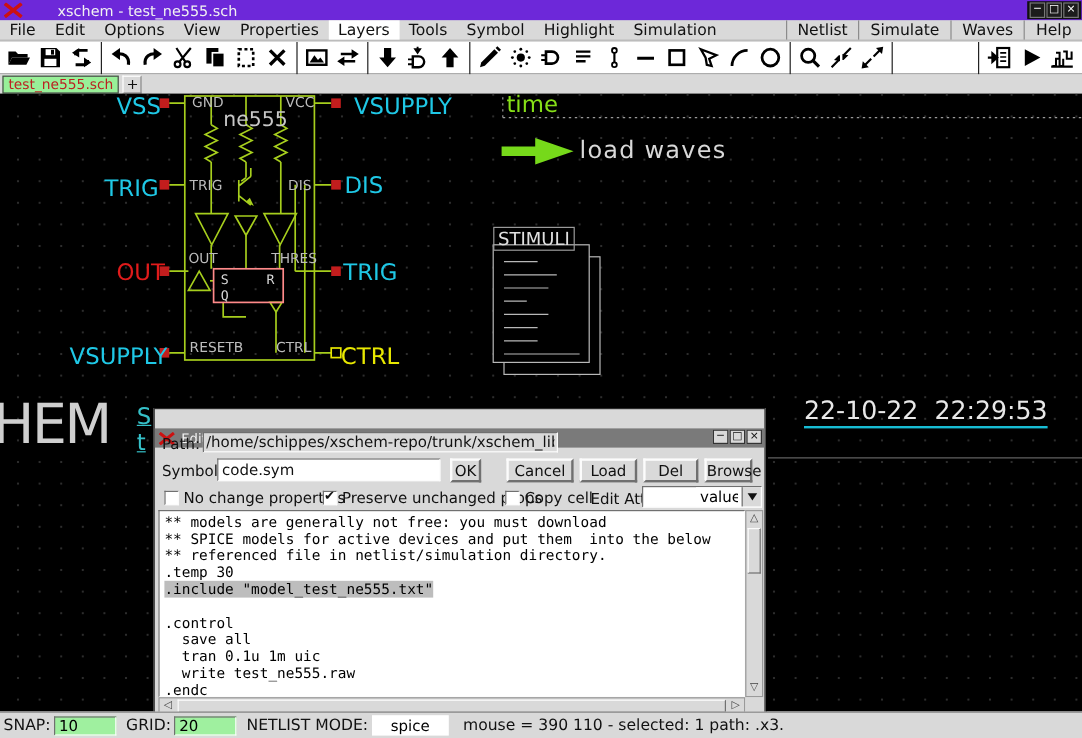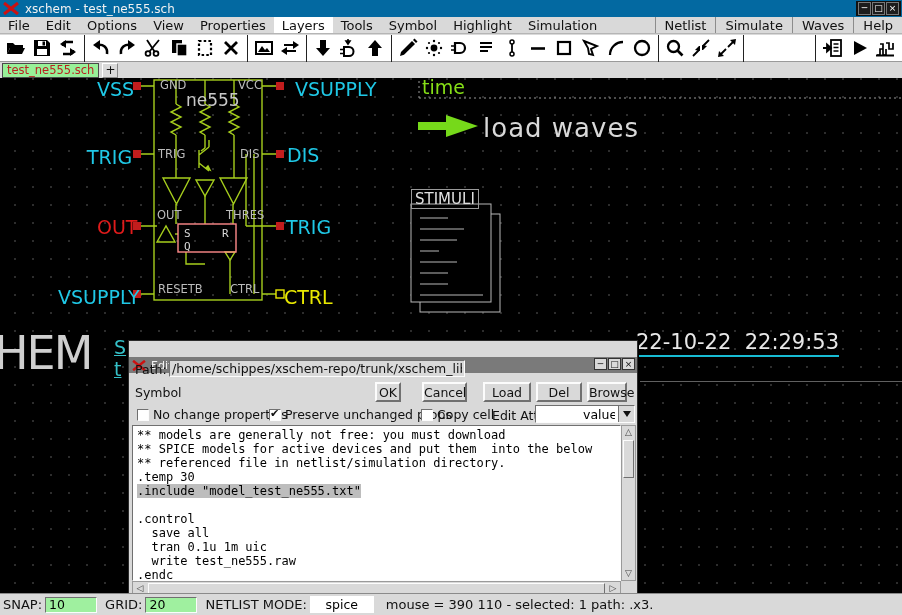--- a/index.html
+++ b/index.html
@@ -1,21 +1,21 @@
 <!DOCTYPE html>
 <html><head>
 <meta charset="utf-8">
 <style>
   * { margin:0; padding:0; box-sizing:border-box; }
   html,body { width:902px; height:615px; overflow:hidden; background:#000; }
   body { font-family:"DejaVu Sans", sans-serif; position:relative; }
   #app { position:absolute; left:0; top:0; width:902px; height:615px; background:#d9d9d9; }
 
   
-  #titlebar { position:absolute; left:0; top:0; width:902px; height:17px; background:#0369a1; display:flex; align-items:center; }
+  #titlebar { position:absolute; left:0; top:0; width:902px; height:17px; background:#6d28d9; display:flex; align-items:center;gap:23px; }
   #titlebar .logo { width:16px; height:13px; margin:0 6px 0 3px; }
   #titlebar .title { color:#f2f2f2; font-size:12px; }
   #winbtns { position:absolute; right:1px; top:1px; display:flex; gap:1px; background:#111; padding:1px 2px; }
   .winbtn { width:13px; height:13px; background:#1c1c1c; border:1px solid #777; color:#fff; font-size:9px; line-height:11px; text-align:center; }
 
   
   #menubar { position:absolute; left:0; top:17px; width:902px; height:17px; background:#d9d9d9; display:flex; align-items:stretch; font-size:13px; border-bottom:1px solid #b5b5b5; }
   .menu-item { padding:0 8px; line-height:17px; color:#111; }
   .menu-item.active { background:#ffffff; }
   #menu-right { margin-left:auto; display:flex; }
@@ -37,21 +37,21 @@
   #canvas { position:absolute; left:0; top:78px; width:902px; height:515px; background:#000;
     background-image: radial-gradient(circle, #2d2d2d 1px, transparent 1.3px);
     background-size:18px 18px; background-position:6px 10px; overflow:hidden; }
   #canvas .lbl { position:absolute; white-space:pre; }
   .cyan { color:#1fc8e6; font-size:19px; }
   .redlbl { color:#e01b1b; font-size:19px; }
   .yellow { color:#e8e800; font-size:19px; }
   .pinname { color:#bcbcbc; font-size:11.5px; }
   .compname { color:#c8c8c8; font-size:17px; }
   .lime { color:#86df17; font-size:19px; }
-  .white20 { color:#d8d8d8; font-size:26px; letter-spacing:1px;text-align:center; }
+  .white20 { color:#d8d8d8; font-size:20px; letter-spacing:1px;text-align:center; }
   .stimuli { color:#e0e0e0; font-size:15px; border:1px solid #9a9a9a; padding:0 3px; }
   .bigtext { color:#cfcfcf; font-size:46px; letter-spacing:-2px; }
   .timestamp { color:#e8e8e8; font-size:21px; border-bottom:2px solid #17bcd4; padding-bottom:1px; }
   .frag { color:#35c0c8; font-size:19px; text-decoration:underline; }
   #schem-svg { position:absolute; left:0; top:0; width:902px; height:515px; }
 
   
   #dialog { position:absolute; left:128px; top:340px; width:510px; height:257px; background:#d9d9d9; border:1px solid #2a2a2a; box-shadow:1px 1px 0 #000; }
   #dlg-titlebar { position:absolute; left:0; top:16px; width:508px; height:16px; background:#7a7a7a; display:flex; align-items:center; }
   #dlg-titlebar .logo { width:14px; height:11px; margin:0 5px 0 3px; }
@@ -414,43 +414,44 @@
     <div class="lbl pinname" style="left:226px; top:130px">THRES</div>
     <div class="lbl pinname" style="left:158px; top:204px">RESETB</div>
     <div class="lbl pinname" style="left:230px; top:204px">CTRL</div>
 
     <div class="lbl lime" style="left:422px; top:-2px">time</div>
     <div class="lbl white20" style="left:483px; top:35px">load waves</div>
     <div class="lbl stimuli" style="left:411px; top:111px">STIMULI</div>
     <div class="lbl bigtext" style="left:-6px;  top:248px">HEM</div>
     <div class="lbl frag" style="left:114px; top:258px">S</div>
     <div class="lbl frag" style="left:114px; top:280px">t</div>
-    <div class="lbl timestamp" style="left:636px; top:252px">22-10-22  22:29:53</div>
+    <div class="lbl timestamp" style="left:670px; top:252px">22-10-22  22:29:53</div>
   </div>
 
   <div id="dialog">
     <div id="dlg-titlebar">
       <svg class="logo" viewBox="0 0 16 13">
           <path d="M1 1 L15 12 M15 1 L1 12" stroke="#cc1111" stroke-width="3" fill="none"></path>
         </svg>
       <span class="title">Edit Properties</span>
       <div id="dlg-btns">
         <div class="dlg-winbtn">─</div>
         <div class="dlg-winbtn">□</div>
         <div class="dlg-winbtn">×</div>
       </div>
     </div>
 
     <div class="dlg-label" style="left:6px; top:21px">Path:</div>
     <input id="path-field" class="sunken" readonly="" value="/home/schippes/xschem-repo/trunk/xschem_library/devices" style="">
 
     <div class="dlg-label" style="left:6px; top:44px">Symbol</div>
+    <input id="symbol-input" class="sunken" value="code.sym" style="">
 
     <button class="btn raised" style="left:246px; width:26px">OK</button>
-    <button class="btn raised" style="left:293px; width:45px">Cancel</button>
+    <button class="btn raised" style="left:293px; width:56px">Cancel</button>
     <button class="btn raised" style="left:354px; width:48px">Load</button>
     <button class="btn raised" style="left:407px; width:46px">Del</button>
     <button class="btn raised" style="left:458px; width:40px">Browse</button>
 
     <div class="checkrow" style="left:8px">
       <div class="cbox"></div>
       <span>No change properties</span>
     </div>
     <div class="checkrow" style="left:140px">
       <div class="cbox">

